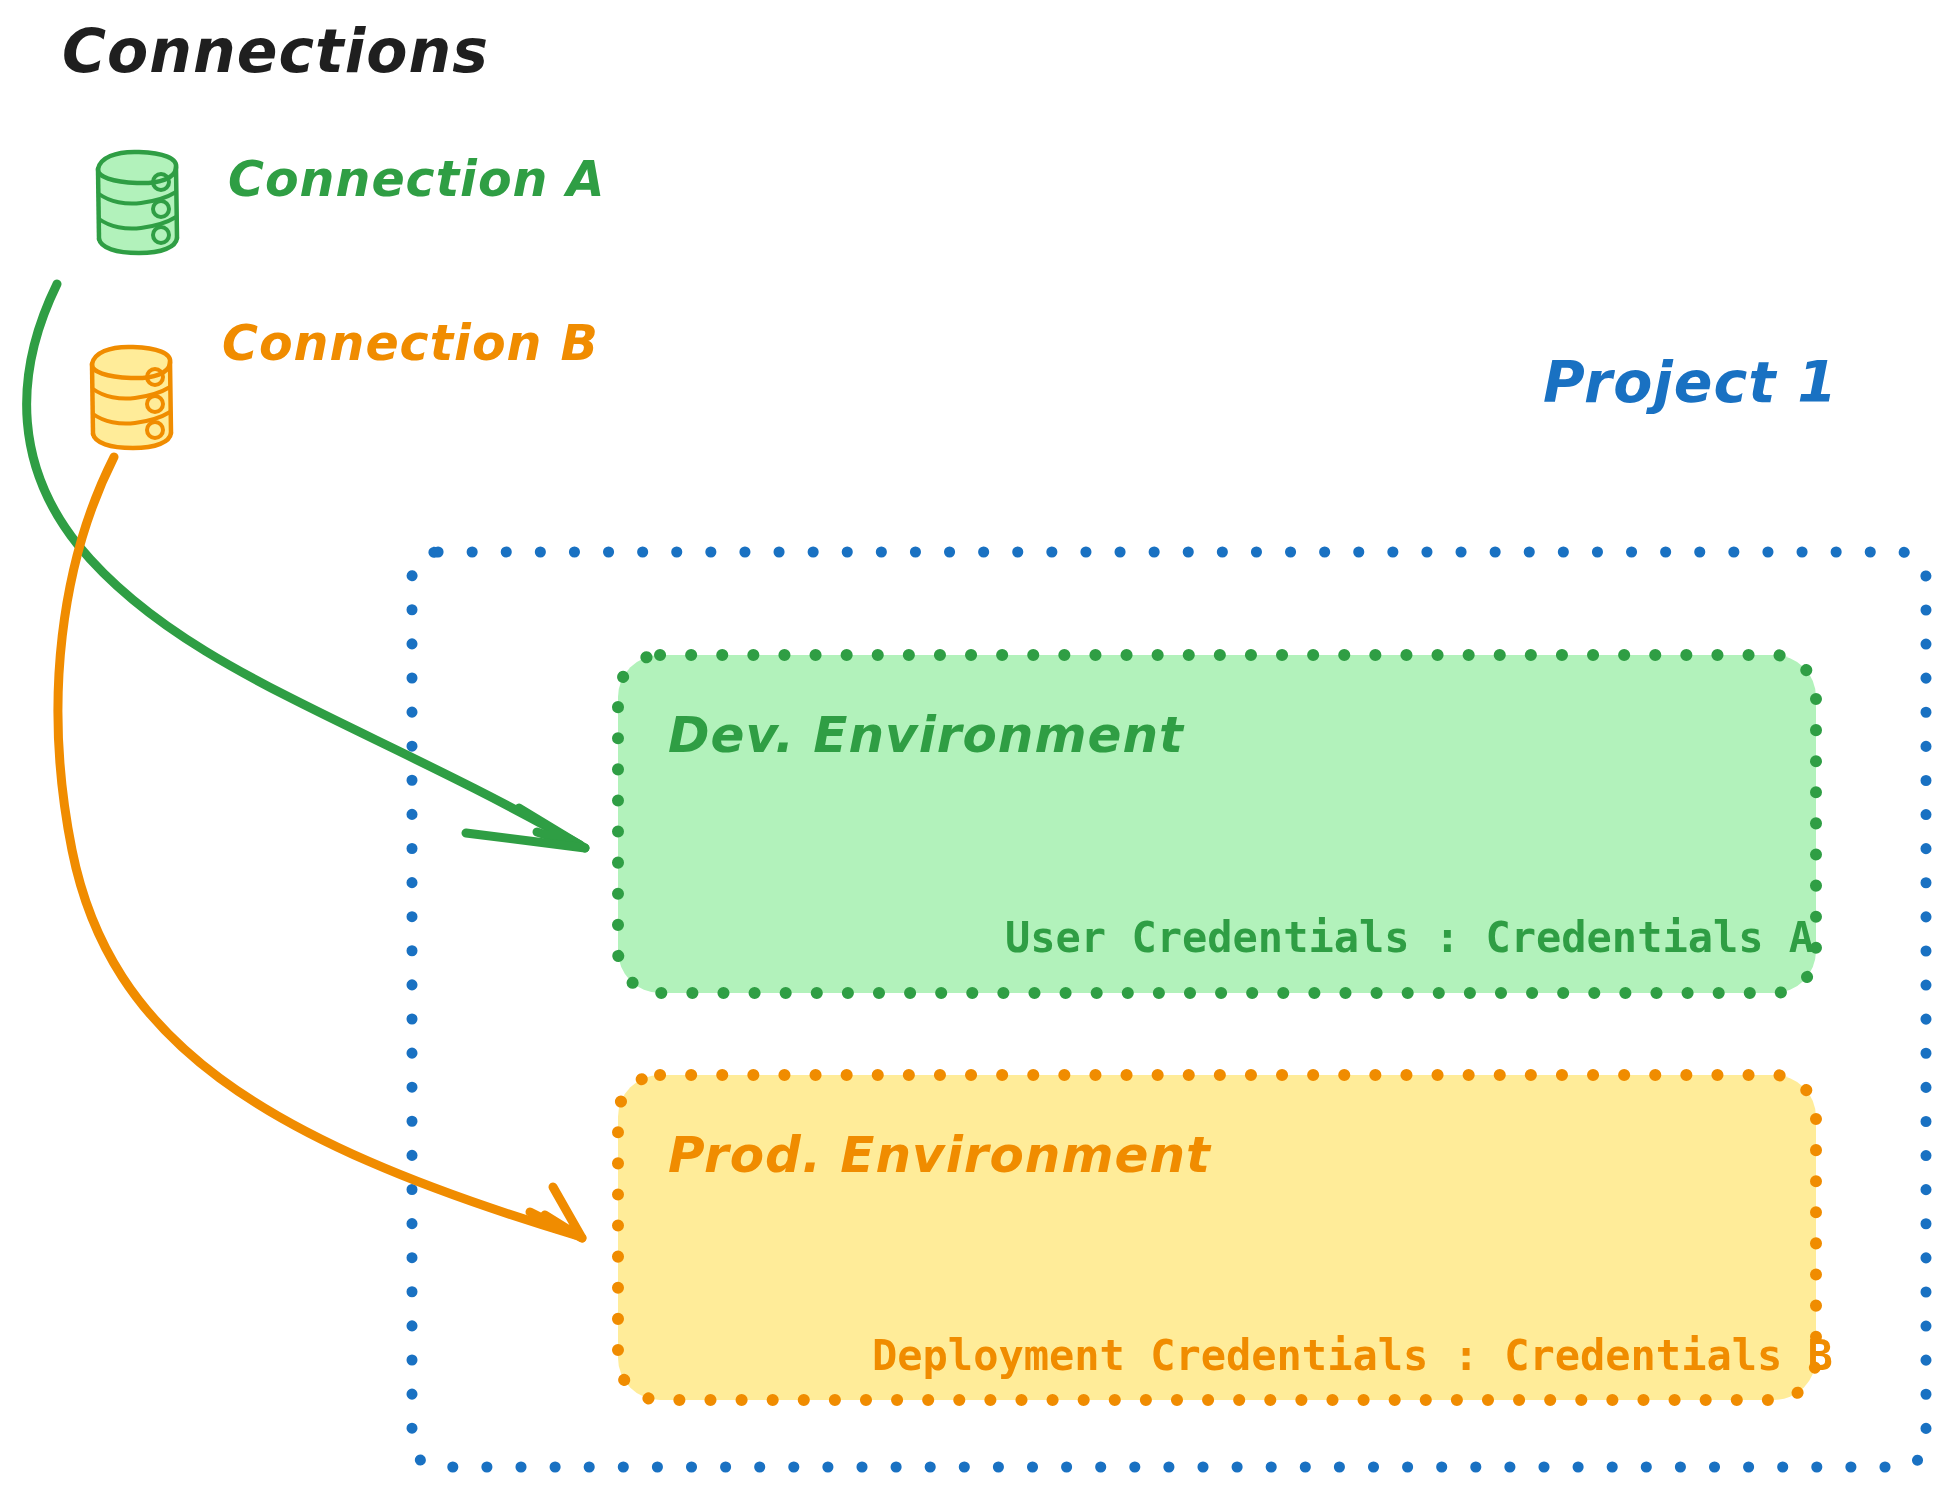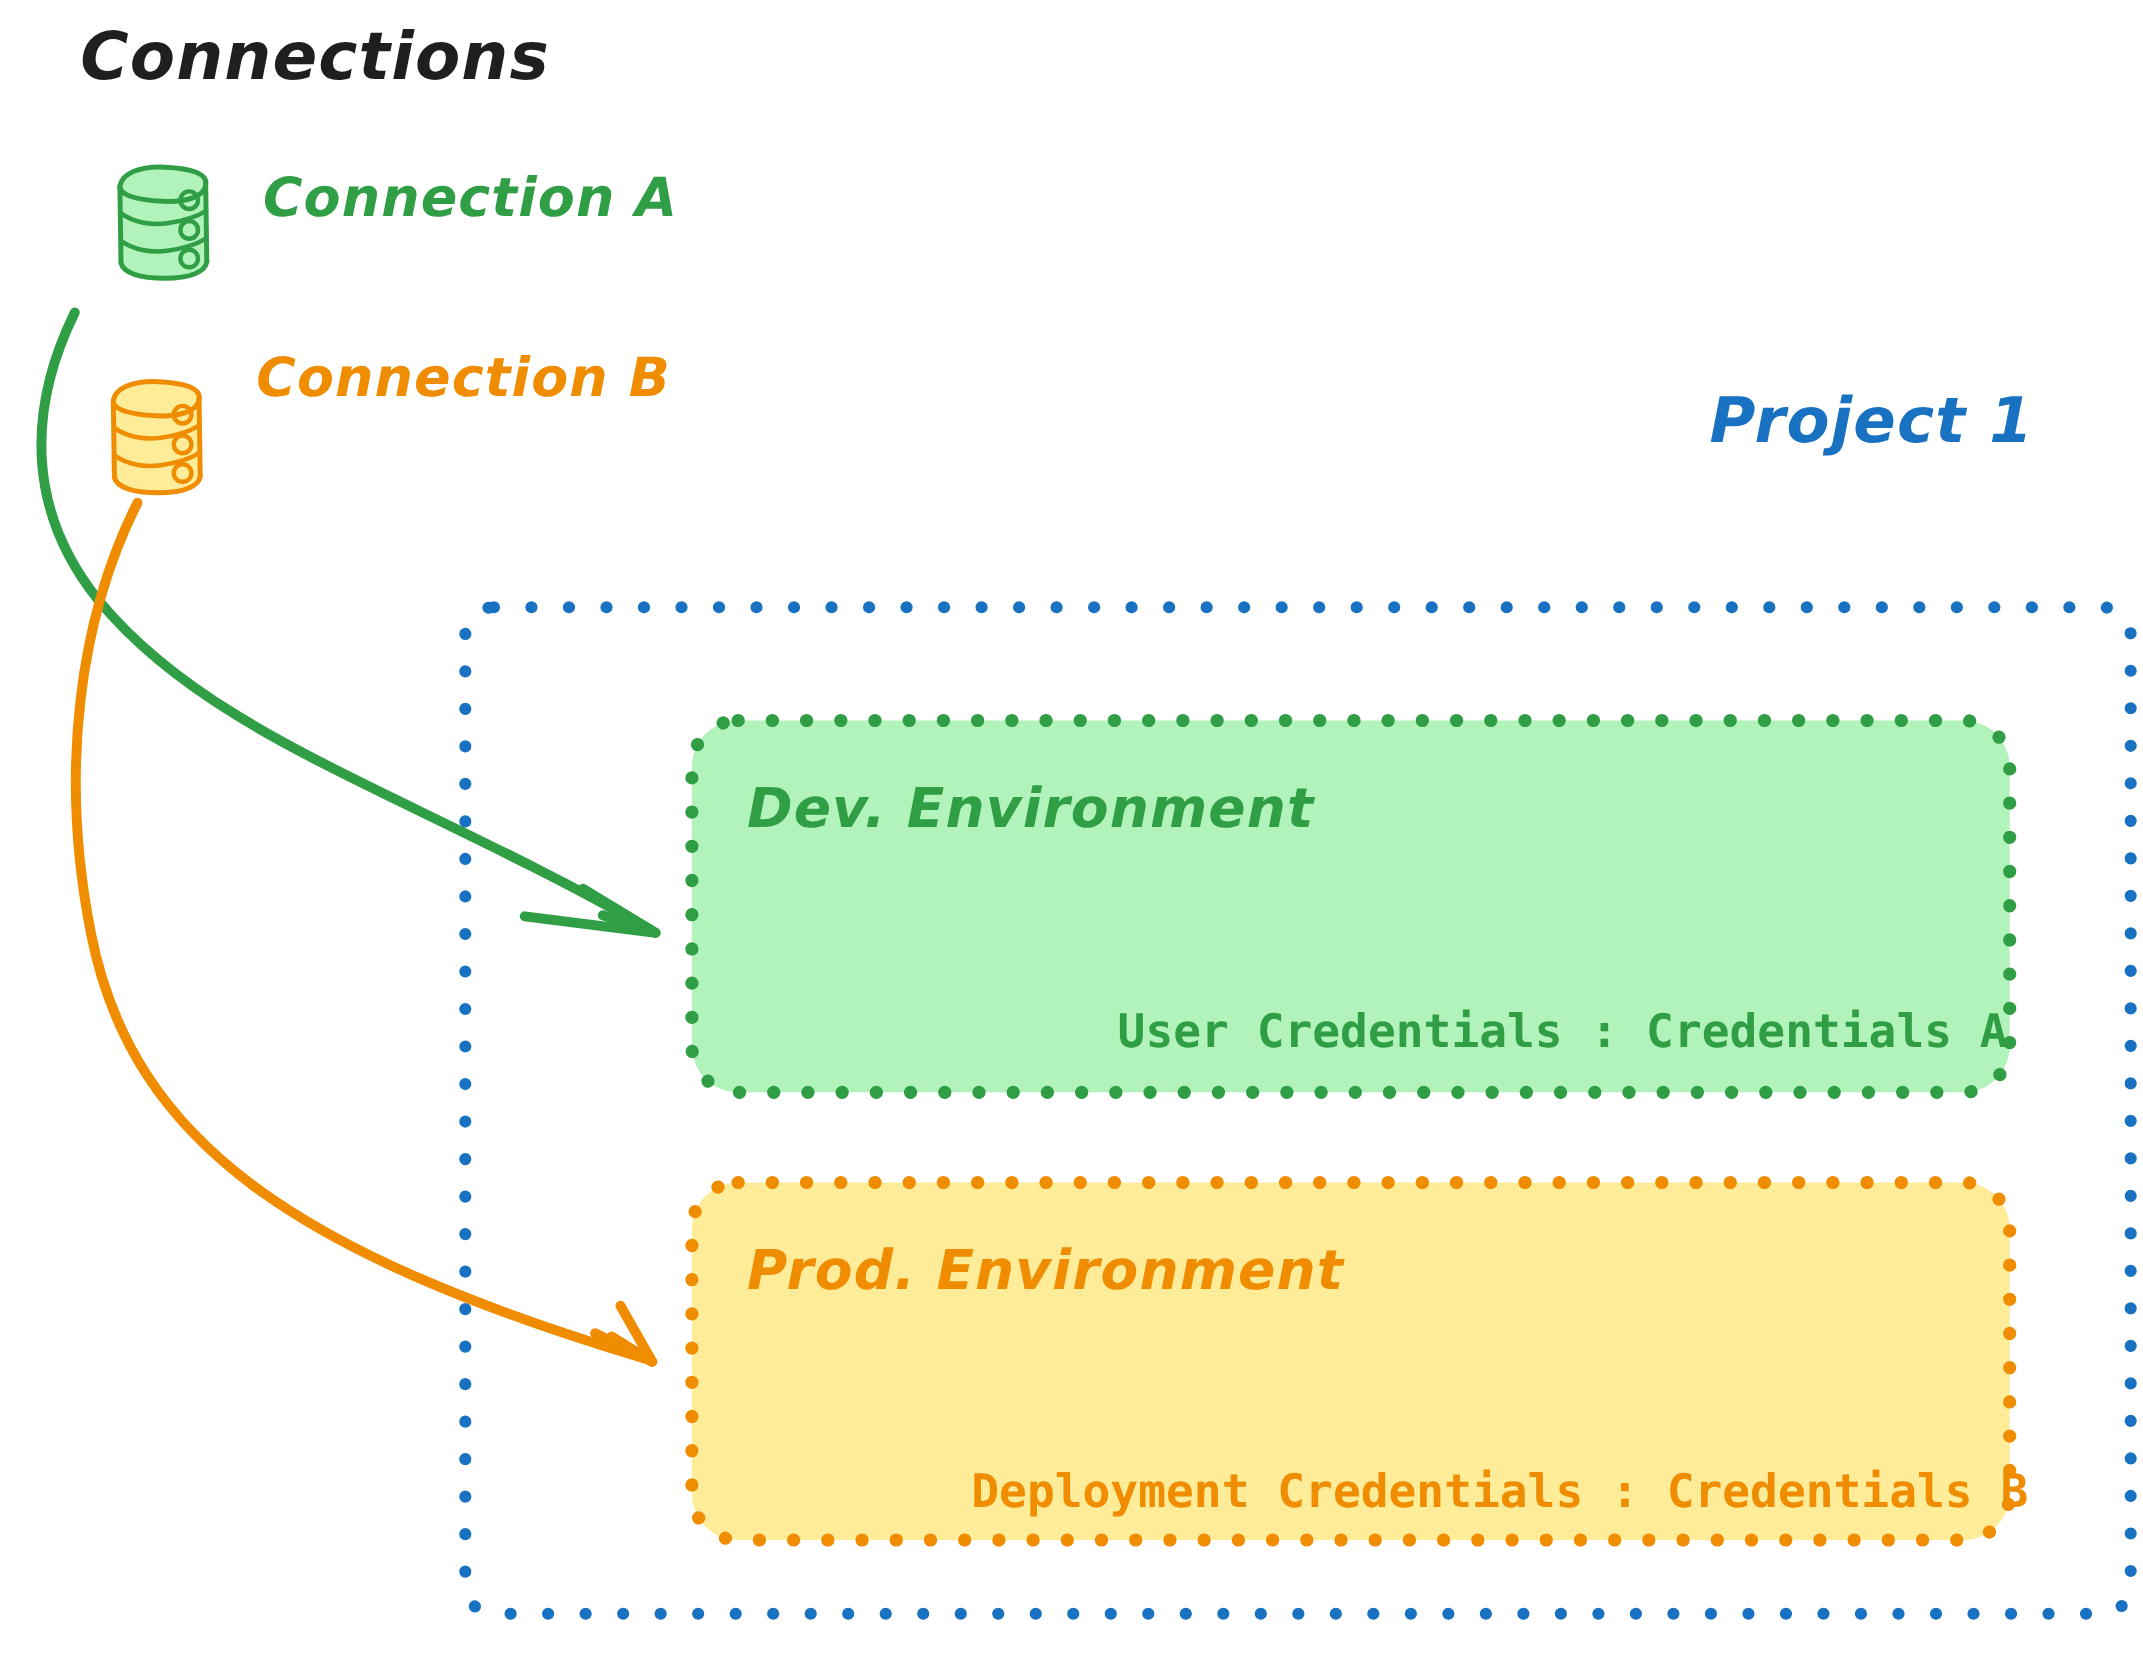--- a/index.html
+++ b/index.html
@@ -12,21 +12,20 @@
     height: 1506px;
     position: relative;
     overflow: hidden;
     font-family: "DejaVu Sans", sans-serif;
   }
   #stage {
     position: absolute;
     left: 0; top: 0;
     width: 1548px;
     height: 1506px;
-    margin-left: 11px;
   }
   svg.layer {
     position: absolute;
     left: 0; top: 0;
     width: 1948px;
     height: 1506px;
     overflow: visible;
   }
   .hand {
     font-family: "DejaVu Sans", sans-serif;

